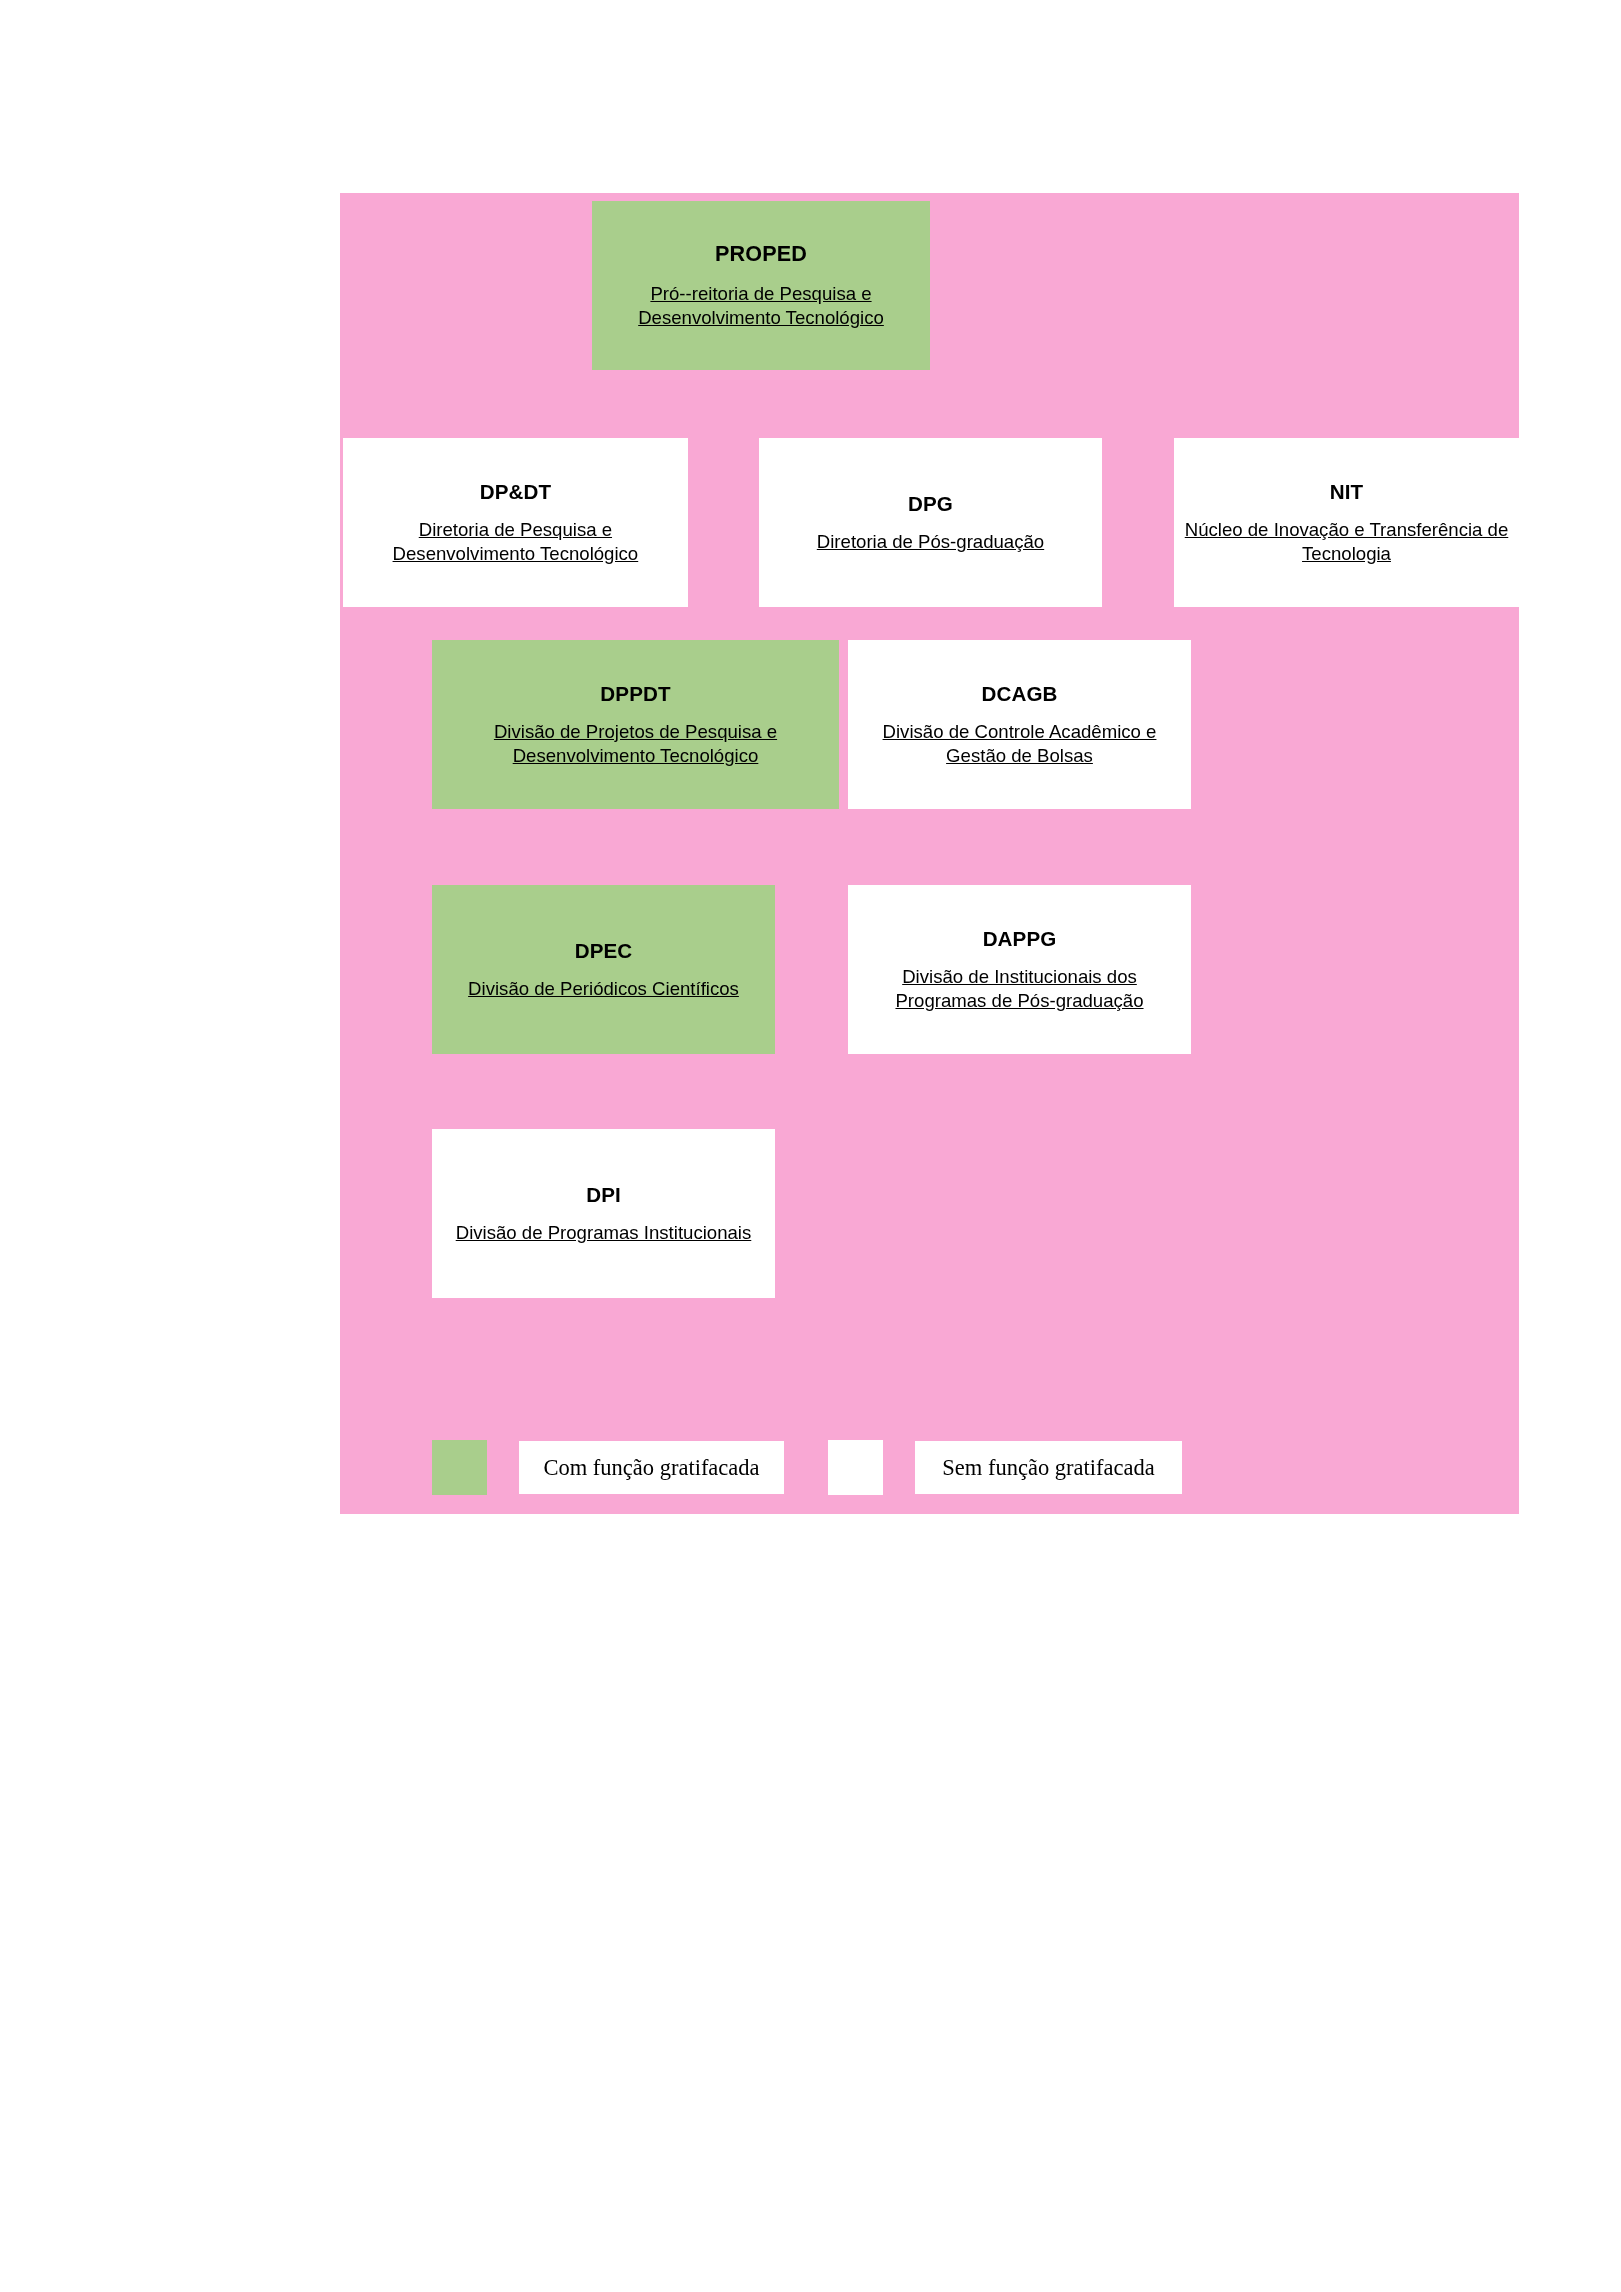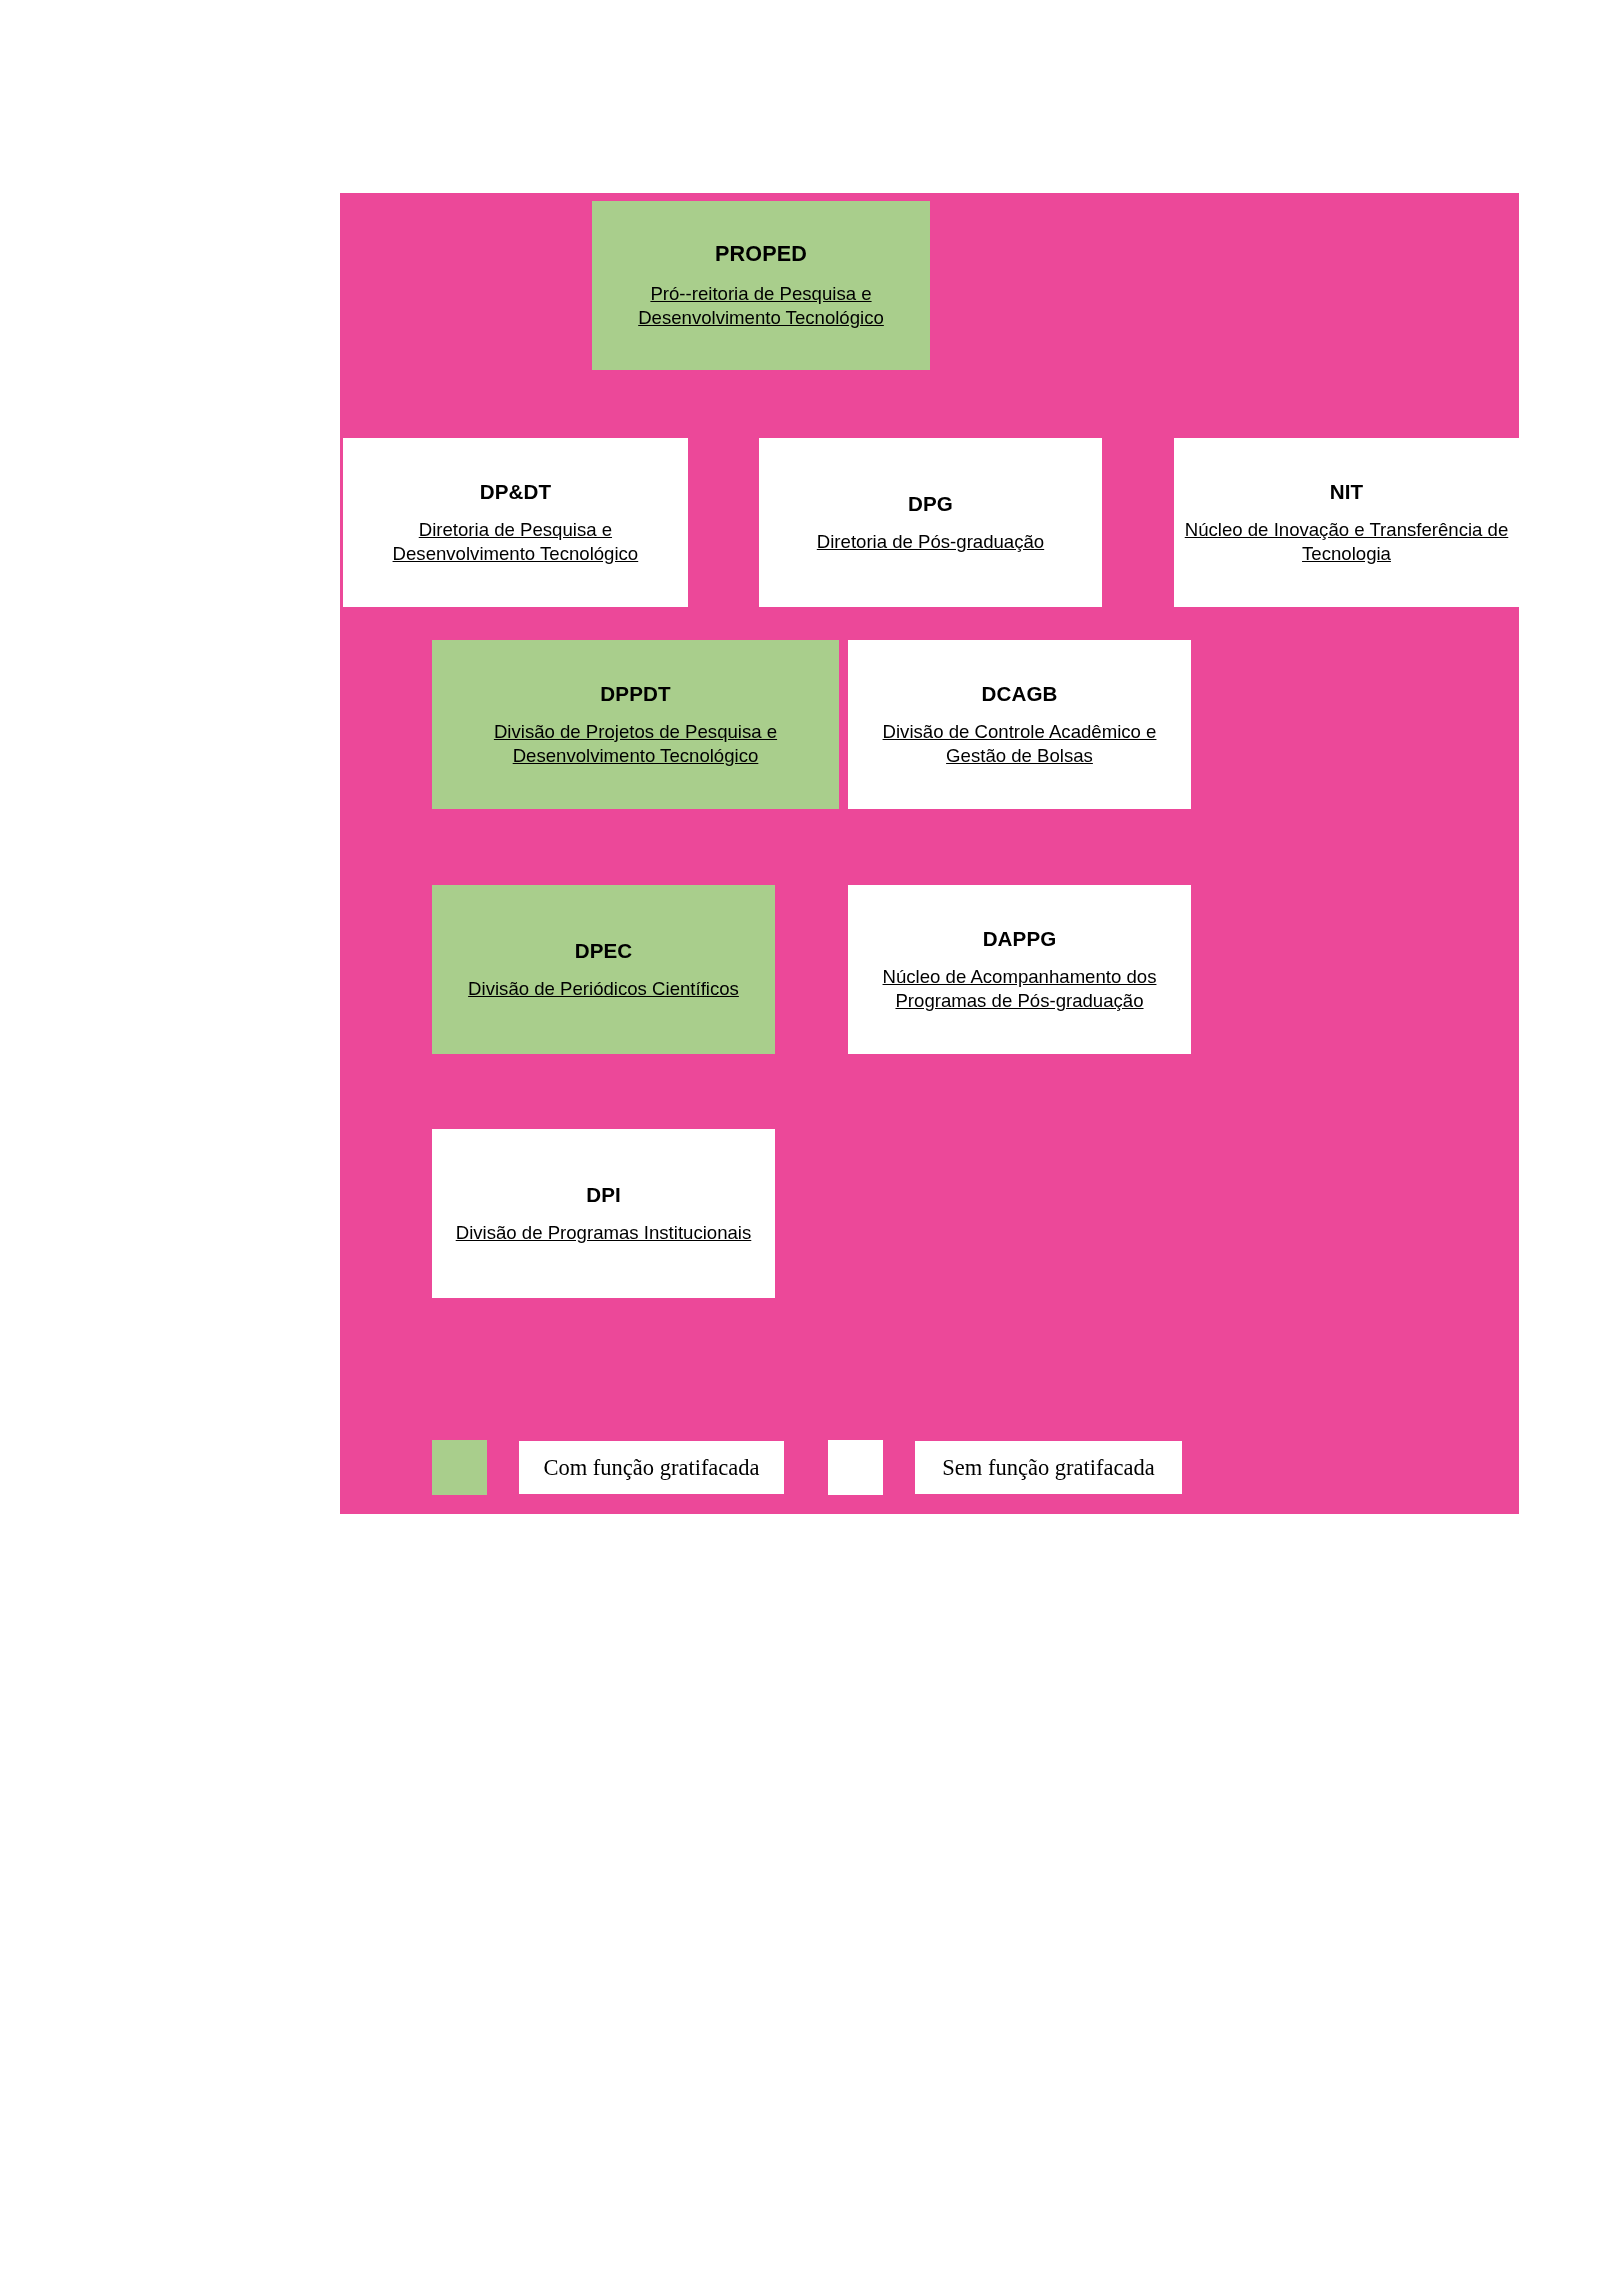--- a/index.html
+++ b/index.html
@@ -15,21 +15,21 @@
     overflow: hidden;
   }
 
   
   #org-canvas {
     position: absolute;
     left: 340px;
     top: 193px;
     width: 1179px;
     height: 1321px;
-    background: #ec4899;
+    background: #f9a8d4;
   }
 
   
   .org-box {
     position: absolute;
     box-sizing: border-box;
     display: flex;
     flex-direction: column;
     align-items: center;
     justify-content: center;
@@ -198,21 +198,21 @@
     <div class="box-desc">Divisão de Controle Acadêmico e Gestão de Bolsas</div>
   </div>
 
   <div class="org-box green" id="box-dpec">
     <div class="box-acronym">DPEC</div>
     <div class="box-desc">Divisão de Periódicos Científicos</div>
   </div>
 
   <div class="org-box white" id="box-dappg">
     <div class="box-acronym">DAPPG</div>
-    <div class="box-desc">Núcleo de Acompanhamento dos Programas de Pós-graduação</div>
+    <div class="box-desc">Divisão de Institucionais dos Programas de Pós-graduação</div>
   </div>
 
   <div class="org-box white" id="box-dpi">
     <div class="box-acronym">DPI</div>
     <div class="box-desc">Divisão de Programas Institucionais</div>
   </div>
 
   <div id="legend">
 
     <div class="legend-entry" id="legend-entry-com">

